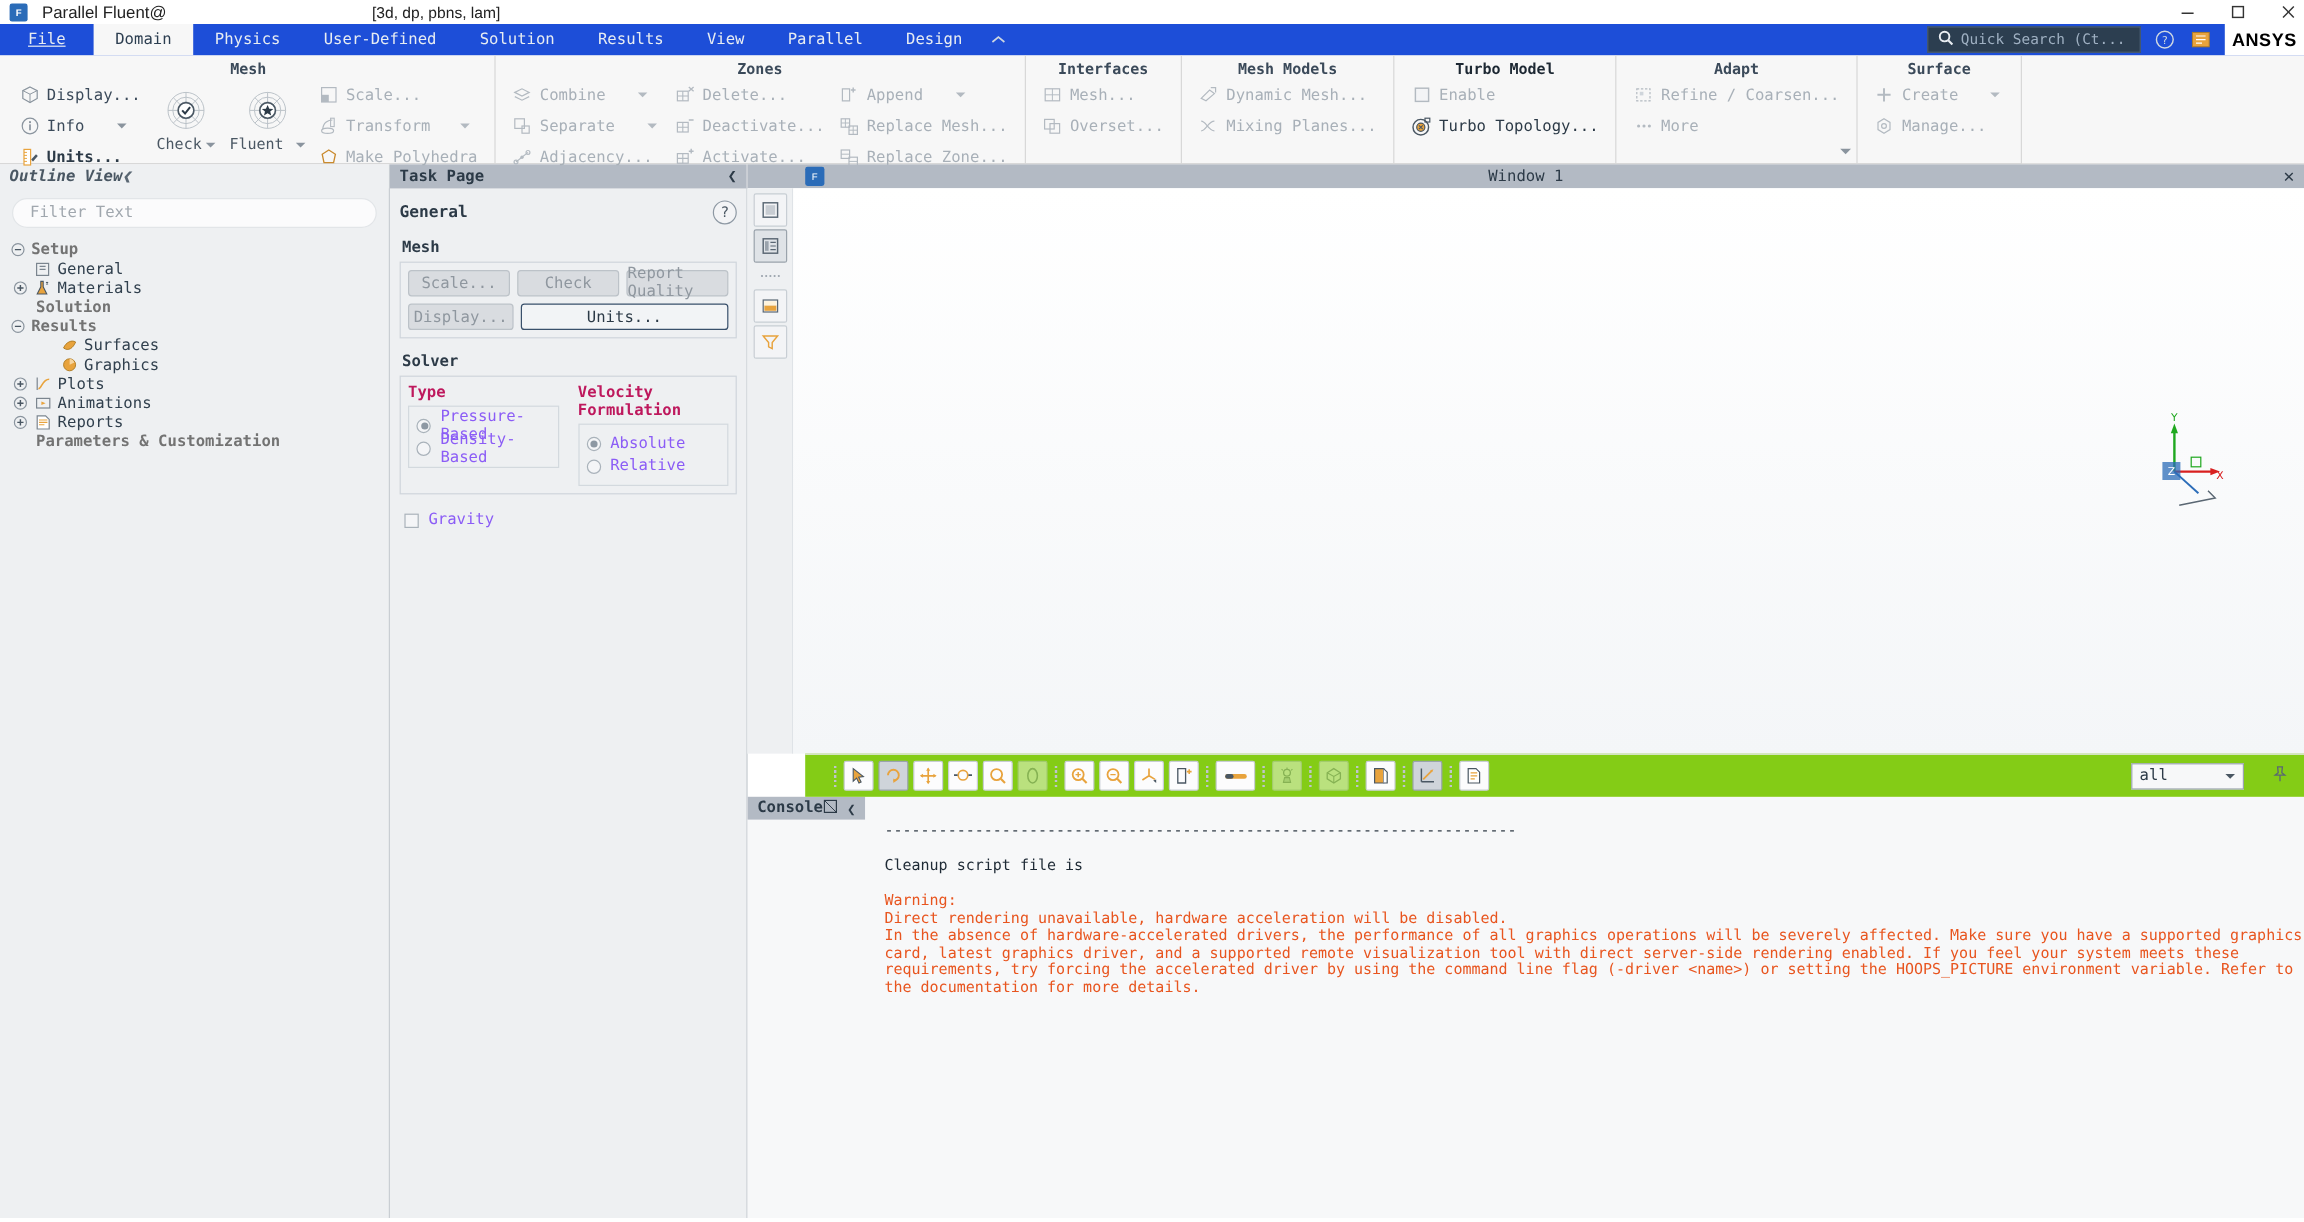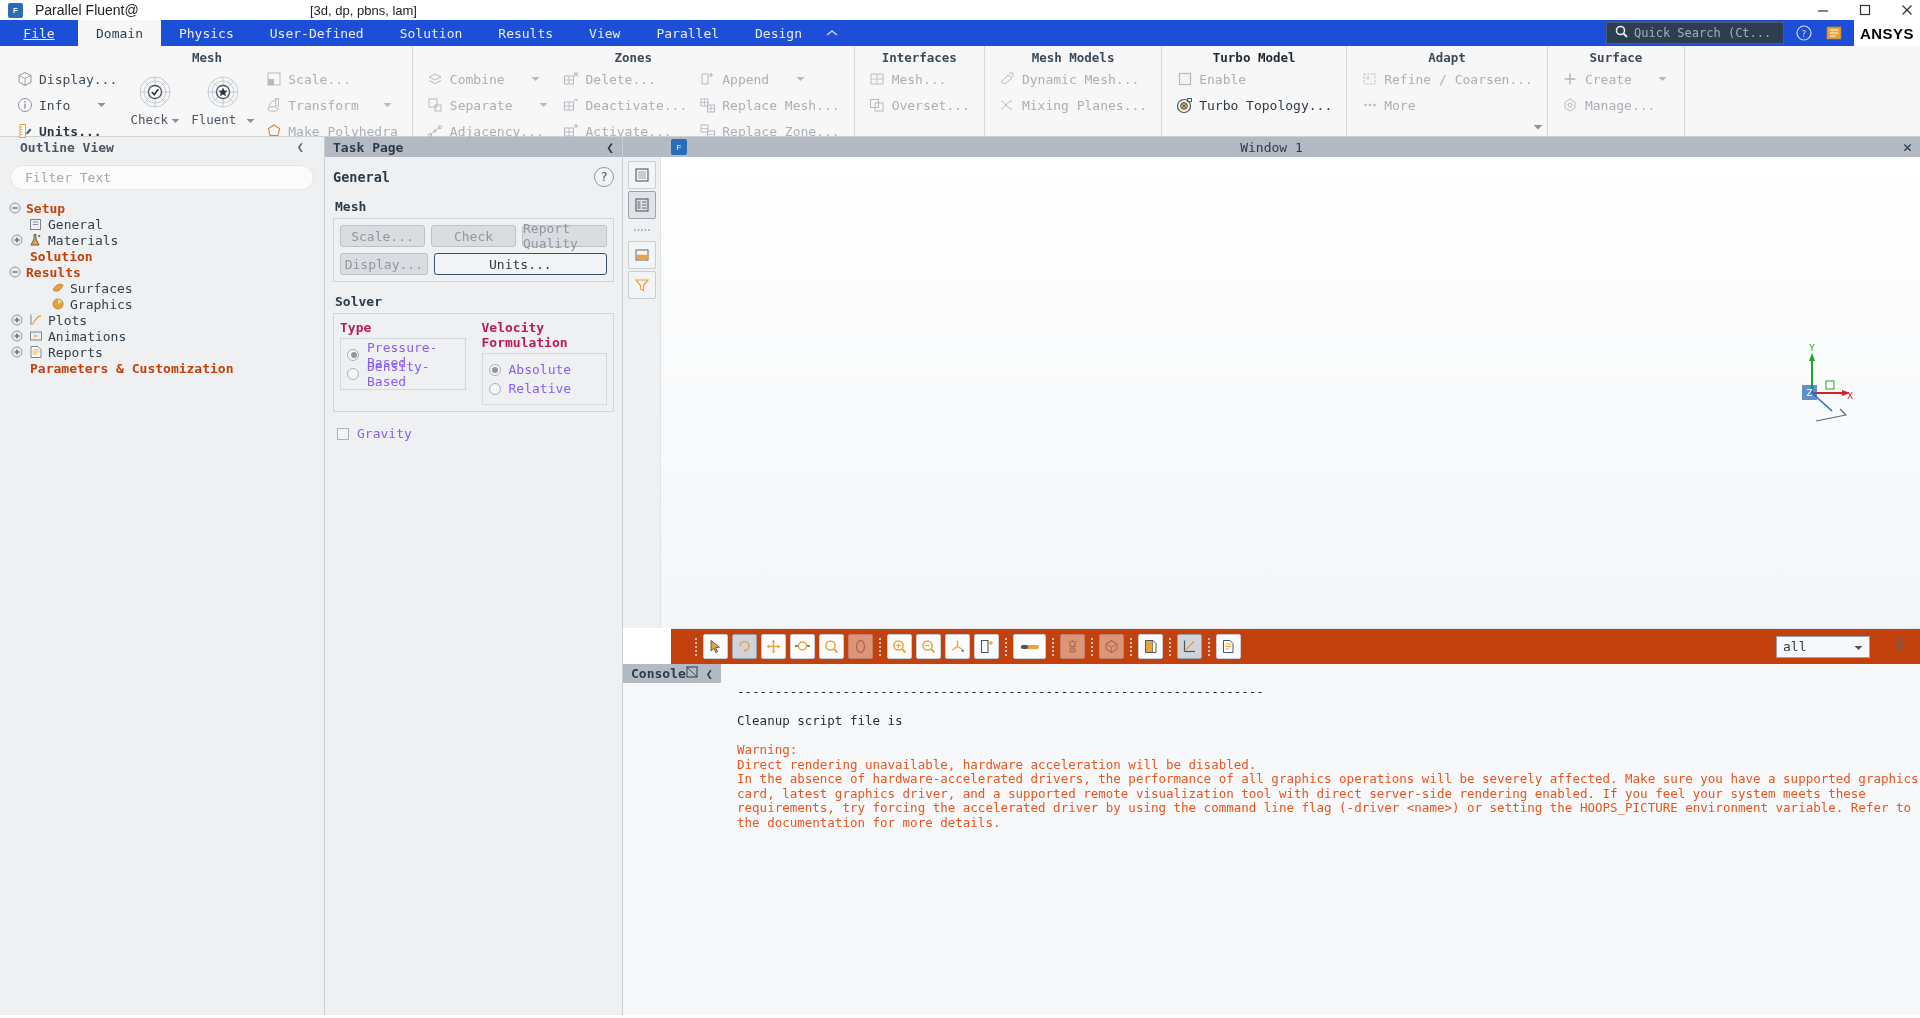--- a/index.html
+++ b/index.html
@@ -111,35 +111,35 @@
   
   .main { display:flex; height: 878px; }
 
   
   .outline {
     width: 325px; background:#eef0f2; display:flex; flex-direction:column;
     border-right:1px solid #c9ced3;
   }
   .panel-head {
     height:20px; background:#eef0f2; display:flex; align-items:center;
-    justify-content:space-between; padding: 0 20px;
-    font-size:13px; color:#4a5763; font-weight:bold;
+    justify-content:flex-start; padding: 0 8px;
+    font-size:13px; color:#4a5763; font-weight:bold;font-style:italic;
   }
   .panel-head .collapse { color:#5a6773; cursor:pointer; font-size:12px; }
   .filterbox {
     margin: 8px 10px 10px 10px; height:25px; border-radius:13px;
     background:#fbfbfc; border:1px solid #e2e5e8; display:flex; align-items:center;
     padding: 0 14px; color:#a0a7ae; font-size:13px; cursor:text;
   }
   .tree { padding-left: 6px; }
   .tnode { display:flex; align-items:center; height:16px; gap:5px; cursor:pointer; font-size:13px; }
   .tnode .twist { width:13px; height:13px; flex:0 0 13px; display:flex; align-items:center; justify-content:center; }
   .tnode .ticon { width:15px; height:15px; flex:0 0 15px; display:flex; align-items:center; justify-content:center; }
   .tnode .tlbl { color:#31404e; }
-  .tnode.bold .tlbl { font-weight:bold; color:#c2410c; }
+  .tnode.bold .tlbl { font-weight:bold; color:#737373; }
   .ind-0 { padding-left: 2px; }
   .ind-1 { padding-left: 22px; }
 
   
   .taskpage {
     width: 298px; background:#eef0f2; display:flex; flex-direction:column;
     border-right:1px solid #c9ced3;
   }
   .tp-head {
     height:20px; background:#b3bac4; display:flex; align-items:center;
@@ -205,21 +205,21 @@
     width:28px; height:28px; border:1px solid #c8ced4; background:#f3f4f6;
     display:flex; align-items:center; justify-content:center; cursor:pointer; border-radius:2px;
   }
   .gtool.plain { border:none; background:transparent; height:18px; }
   .gfx-canvas {
     flex:1; position:relative;
     background: linear-gradient(180deg, #ffffff 0%, #f4f6f8 100%);
   }
   .axis-triad { position:absolute; right: 42px; bottom: 195px; width:90px; height:90px; }
   .gfx-toolbar {
-    height:36px; background:#c2410c; display:flex; align-items:center;
+    height:36px; background:#84cc16; display:flex; align-items:center;
     gap:4px; padding-left: 22px; border-top:1px solid #e6e9ec;
     position:relative;
     margin-left:48px;
   }
   .tbtn {
     width:25px; height:25px; border:1px solid #c8ced4; background:#fcfcfd;
     display:flex; align-items:center; justify-content:center; cursor:pointer; border-radius:2px;
   }
   .tbtn.active { background:#cfd4da; border-color:#9aa3ac; }
   .tbtn.dim { opacity:0.45; }

